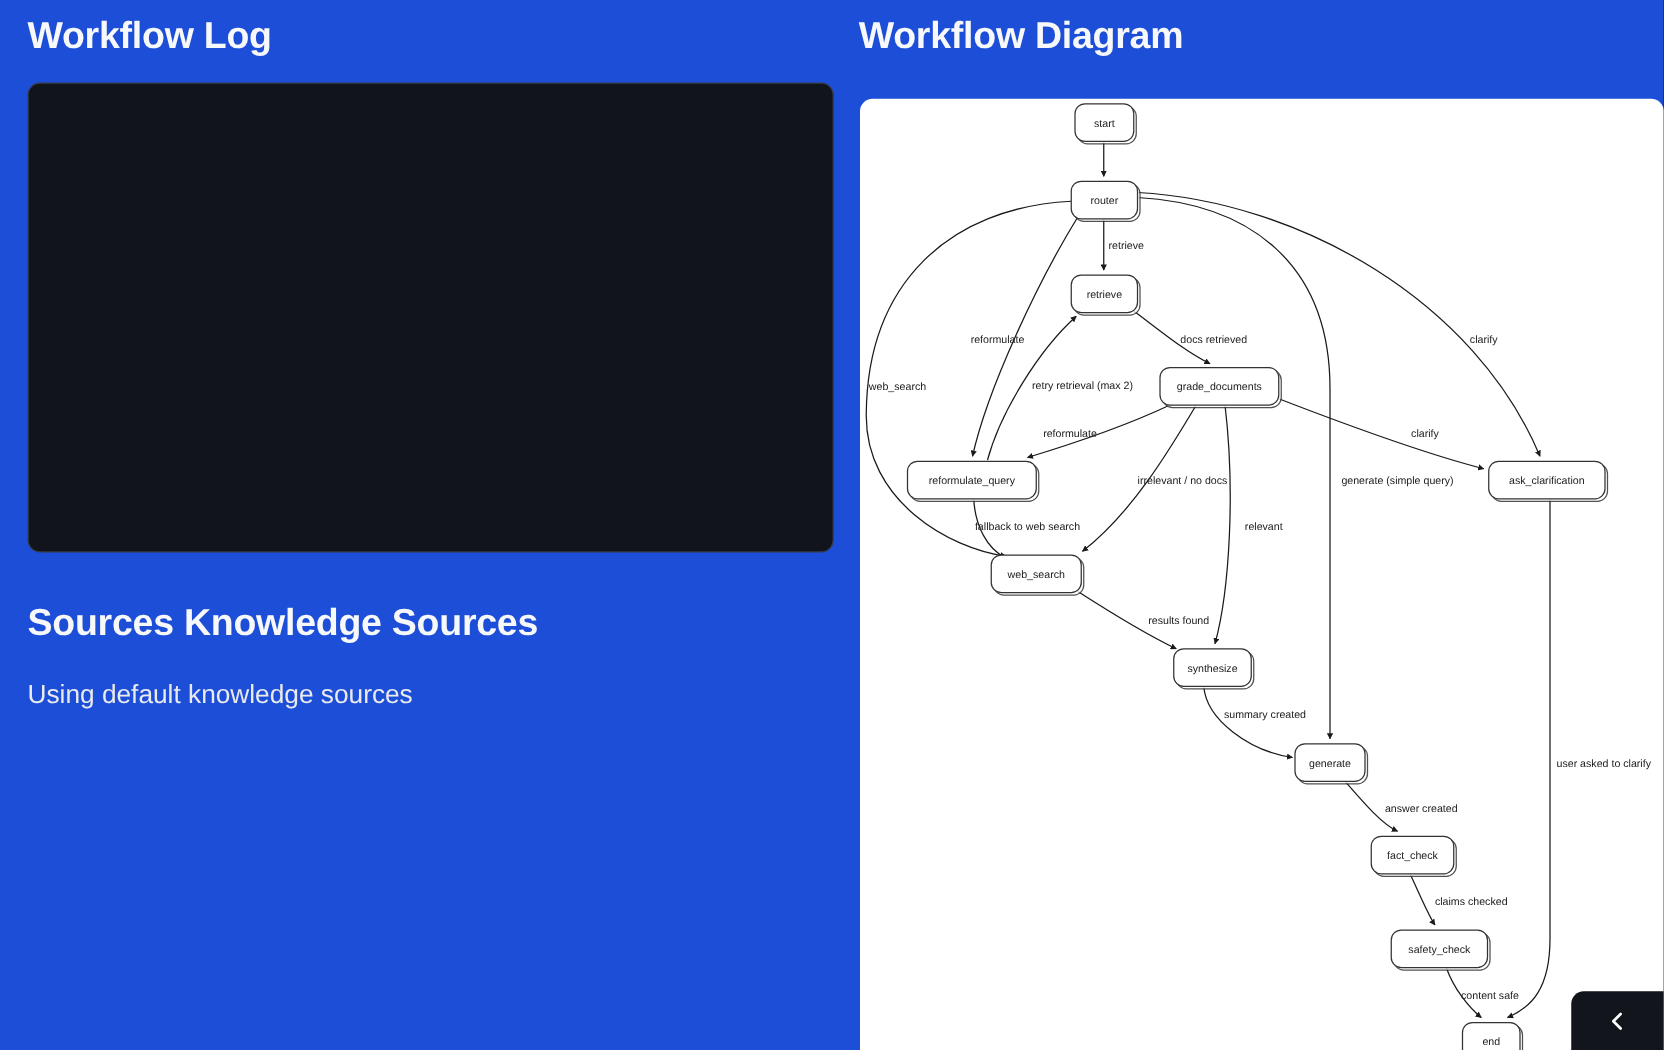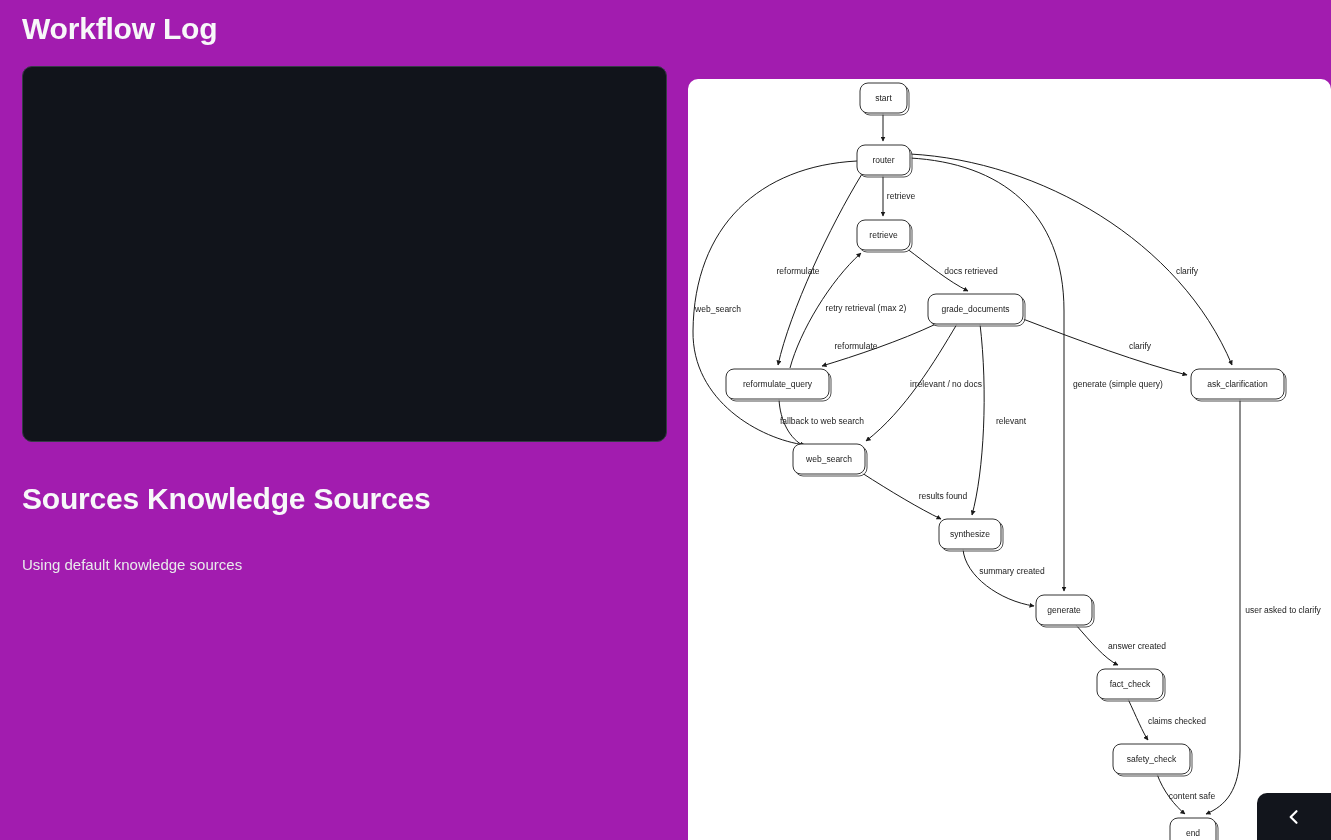--- a/index.html
+++ b/index.html
@@ -8,21 +8,21 @@
     background: #0d1017;
     width: 1331px;
     height: 840px;
     overflow: hidden;
     font-family: "Liberation Sans", sans-serif;
   }
   #app {
     position: relative;
     width: 1331px;
     height: 840px;
-    background: #a21caf;
+    background: #1d4ed8;
   }
   .left-col {
     position: absolute;
     left: 0; top: 0;
     width: 688px; height: 840px;
     box-sizing: border-box;
   }
   .panel-title {
     color: #f7f8f9;
     font-size: 30px;
@@ -42,23 +42,23 @@
     background: #11141b;
     overflow: auto;
     color: #c9cdd4;
     font-size: 13px;
     padding: 10px 12px;
   }
   #log-panel::-webkit-scrollbar { width: 8px; }
   #sources-title { position: absolute; left: 22px; top: 482px; }
   #sources-text {
     position: absolute;
-    left: 22px; top: 556px;
+    left: 22px; top: 544px;
     color: #e9eaec;
-    font-size: 15px;
+    font-size: 21px;
   }
   #diagram-panel {
     position: absolute;
     left: 688px; top: 79px;
     width: 643px; height: 772px;
     background: #ffffff;
     border-radius: 10px 10px 0 0;
     overflow: hidden;
   }
   #diagram-svg { display: block; }
@@ -110,20 +110,21 @@
   <div class="left-col">
     <h1 class="panel-title" id="log-title">Workflow Log</h1>
 
     <div id="log-panel"></div>
 
     <h1 class="panel-title" id="sources-title">Sources Knowledge Sources</h1>
 
     <div id="sources-text">Using default knowledge sources</div>
   </div>
 
+  <h1 id="diagram-title">Workflow Diagram</h1>
 
   <div id="diagram-panel">
     <svg id="diagram-svg" width="643" height="772" viewBox="688 68 643 772">
       <defs>
         <marker id="arrow" viewBox="0 0 10 10" refX="9" refY="5" markerWidth="5" markerHeight="5" orient="auto-start-reverse">
           <path d="M 0 0 L 10 5 L 0 10 z" fill="#1a1a1a"></path>
         </marker>
       </defs>
 
       <g id="edges-layer">

